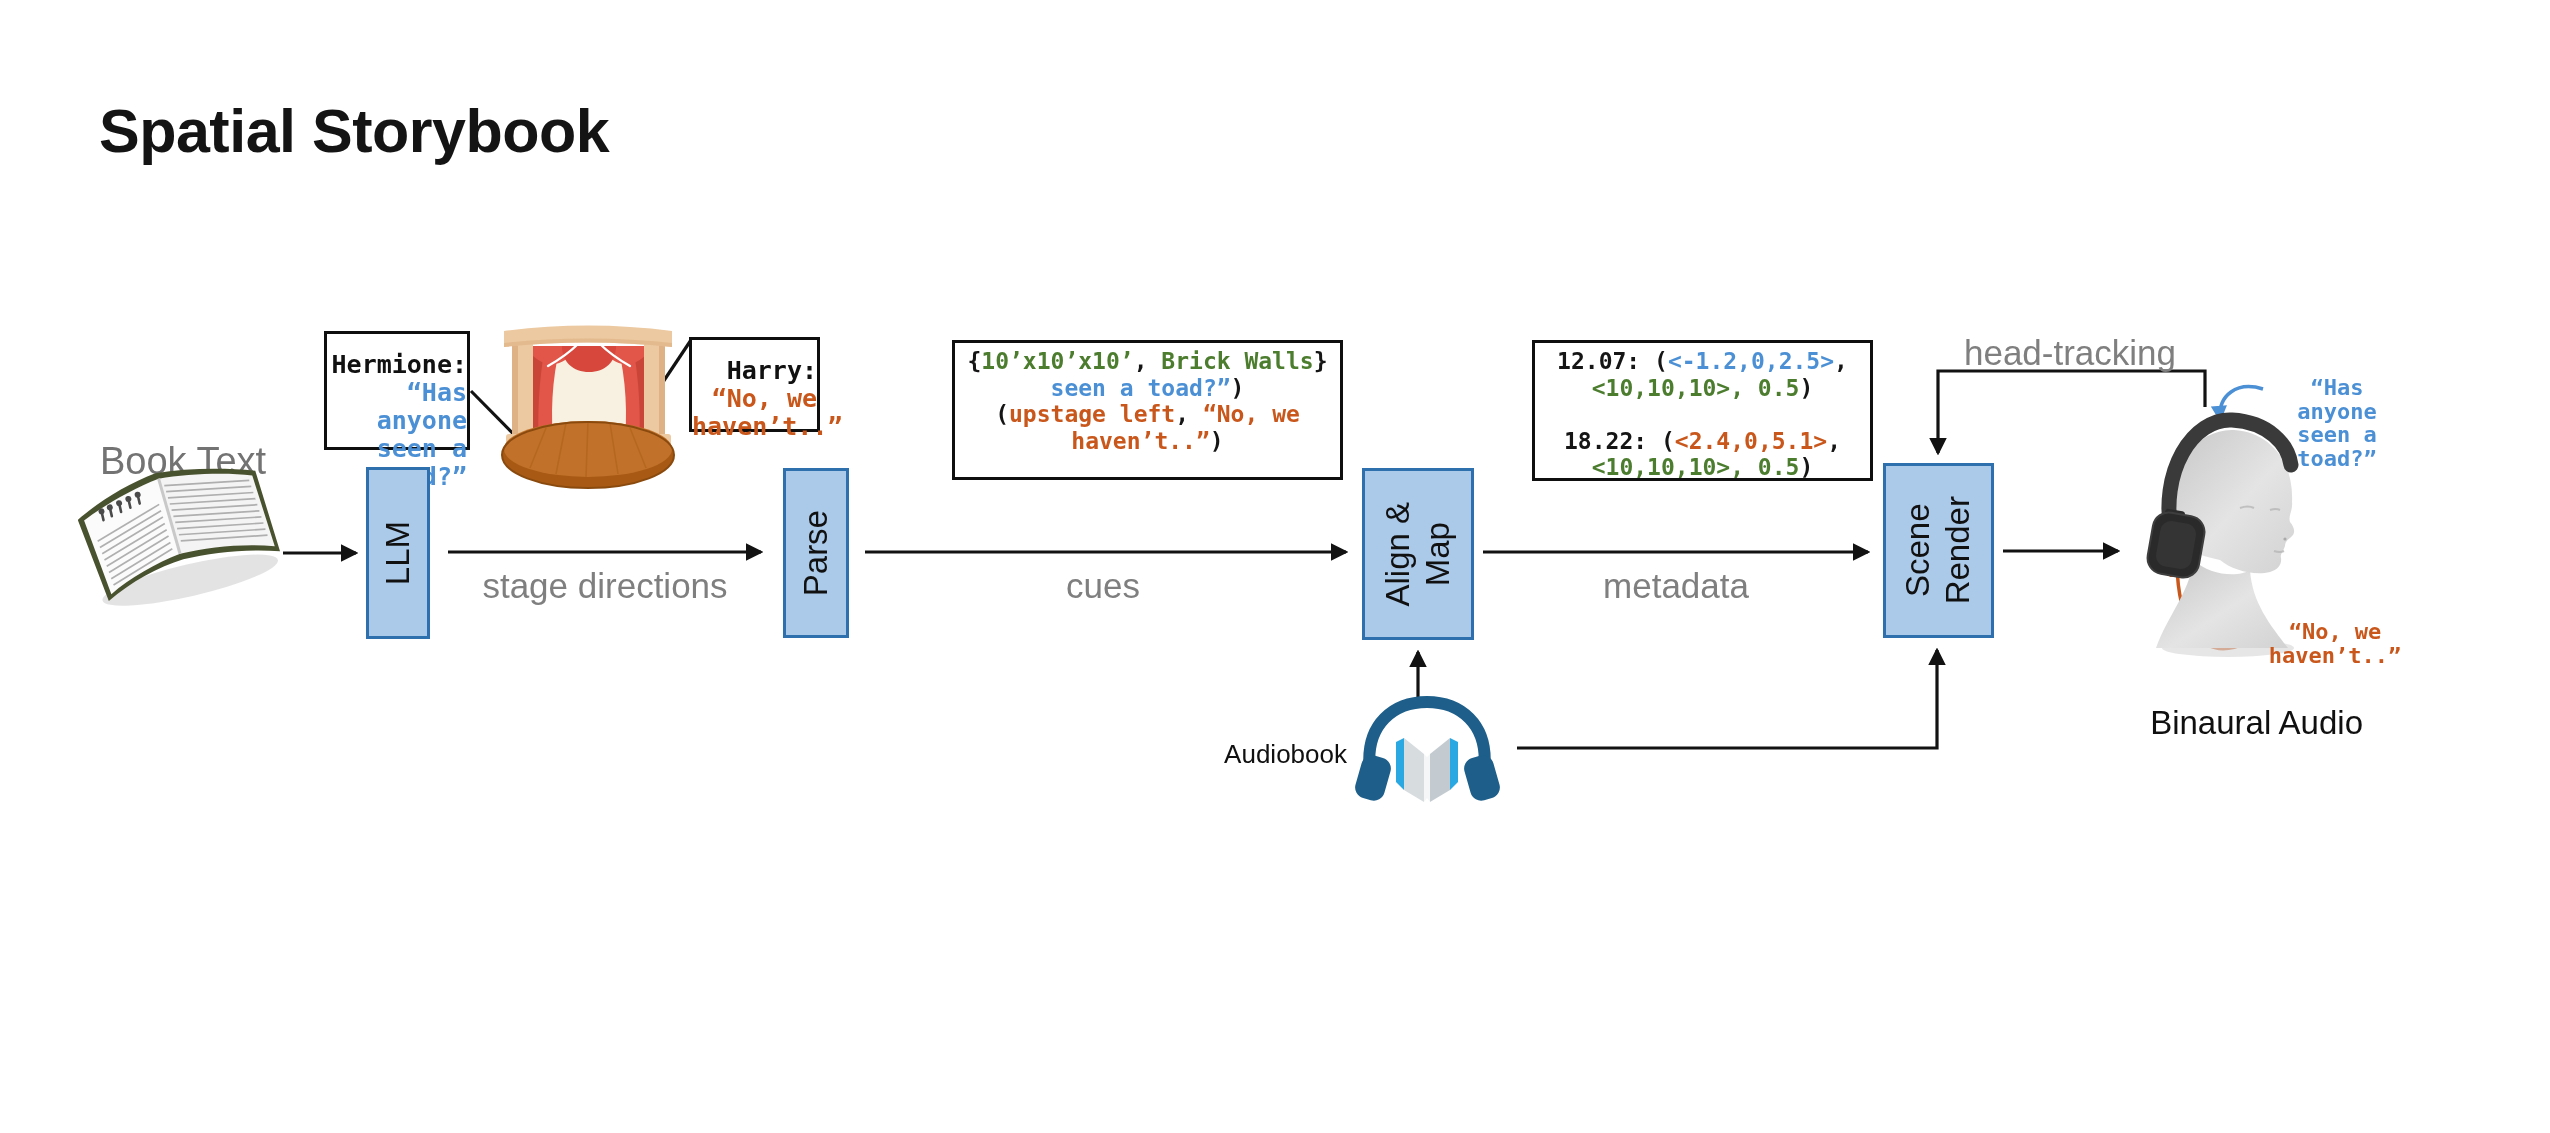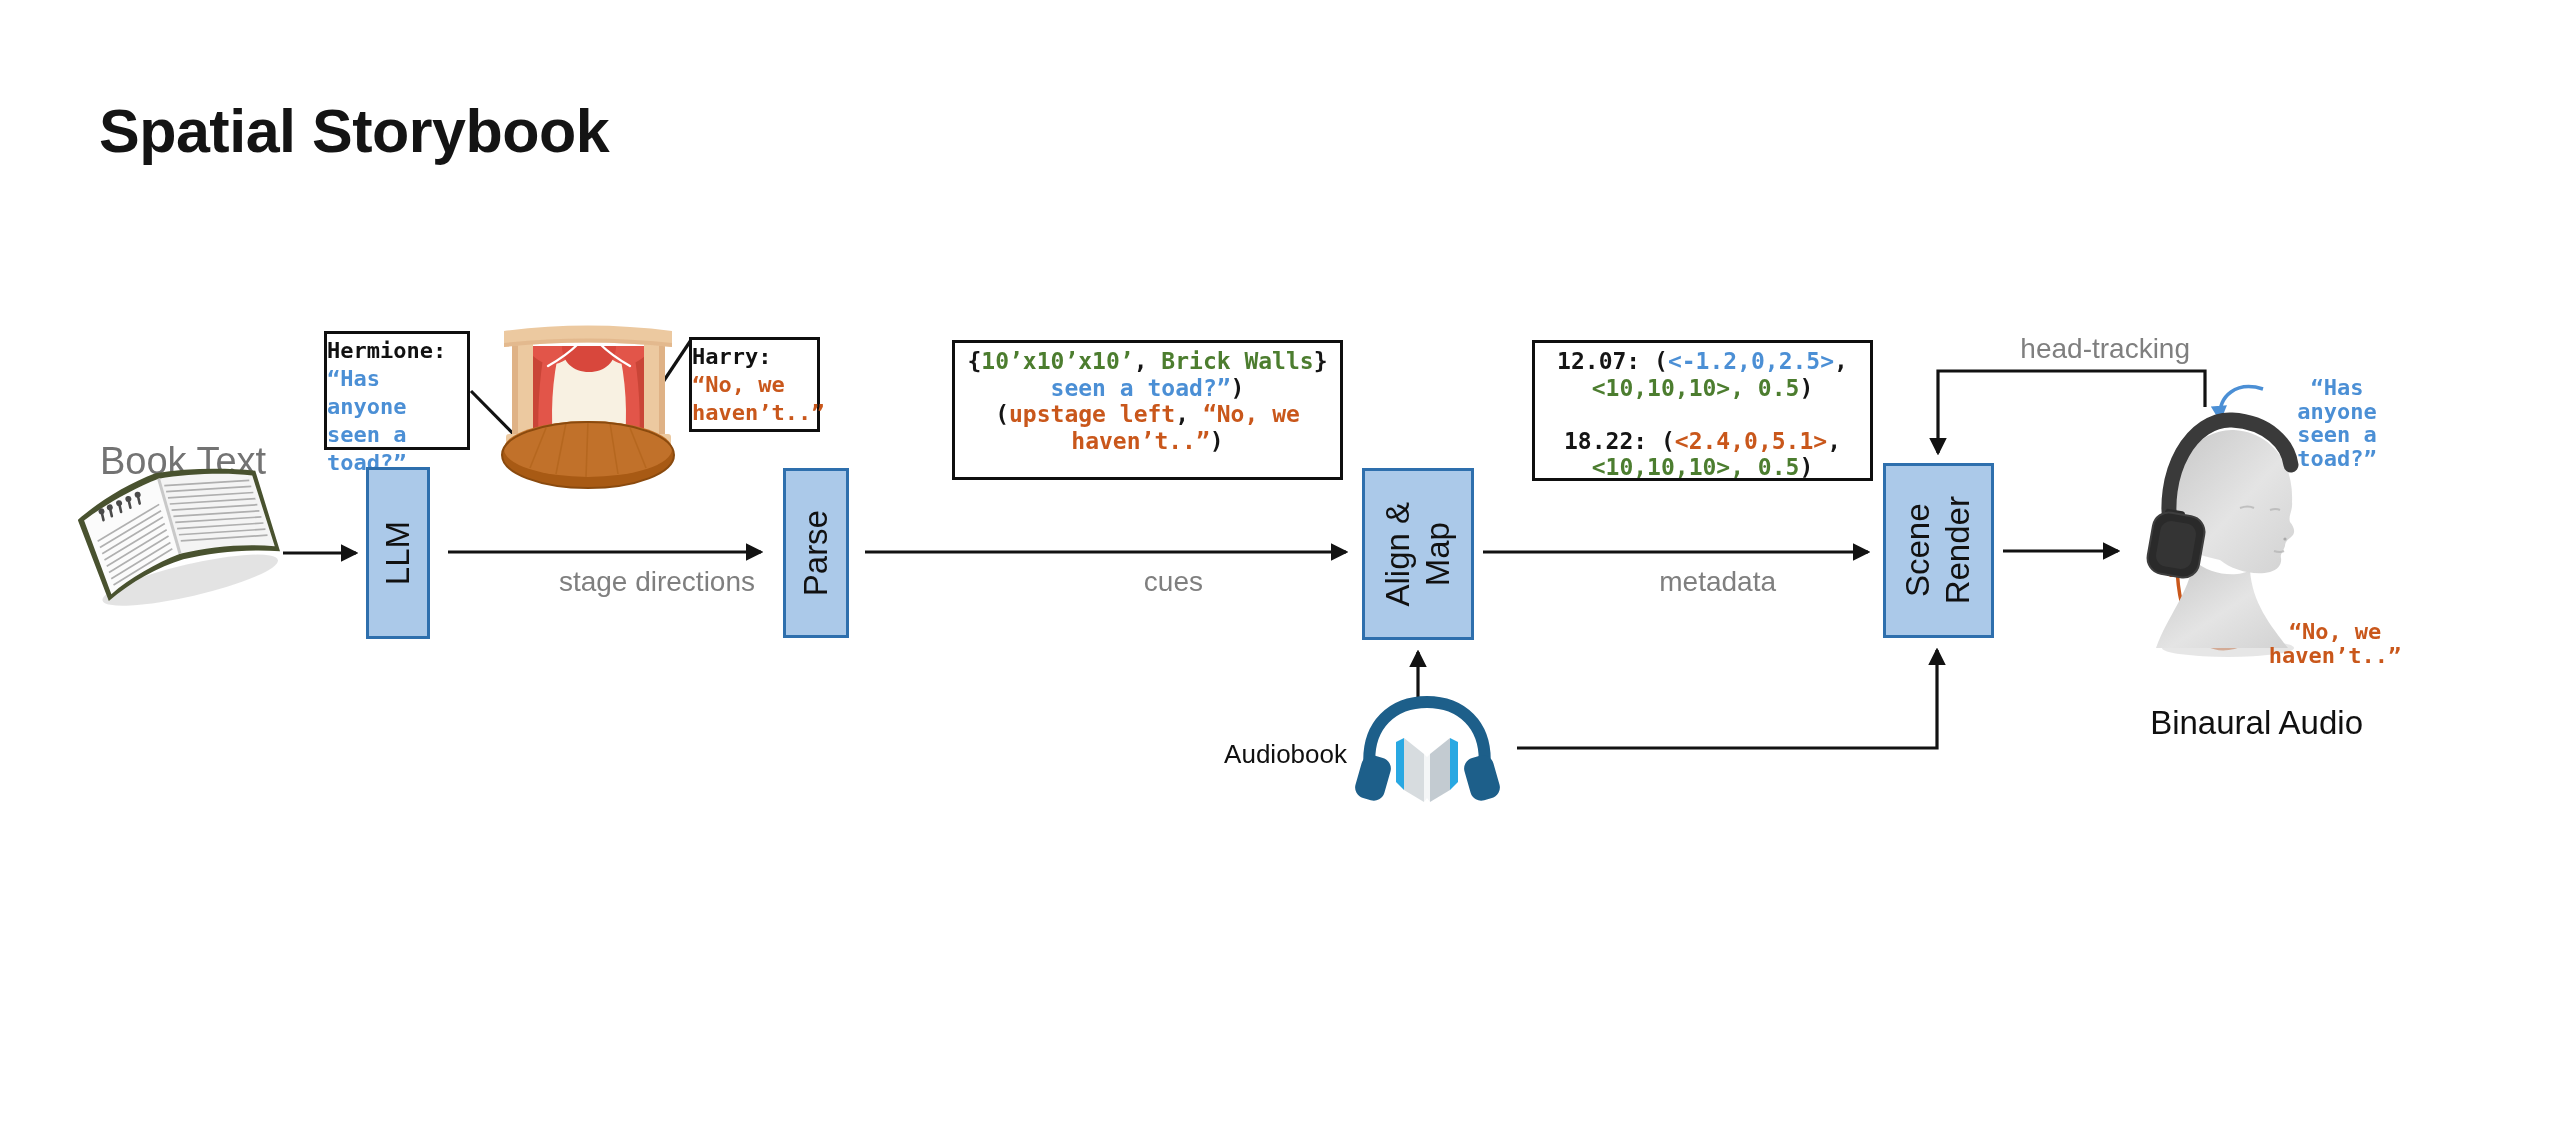--- a/index.html
+++ b/index.html
@@ -17,39 +17,39 @@
   .node{background:var(--node-fill);border:3.5px solid var(--node-border);
         display:flex;align-items:center;justify-content:center;box-sizing:border-box;}
   .node span{transform:rotate(-90deg);font-size:33px;font-weight:500;color:#111;
              white-space:pre-line;text-align:center;line-height:1.22;}
   #node-llm{left:366px;top:467px;width:64px;height:172px;}
   #node-parse{left:783px;top:468px;width:66px;height:170px;}
   #node-align{left:1362px;top:468px;width:112px;height:172px;}
   #node-scene{left:1883px;top:463px;width:111px;height:175px;}
 
   
-  .callout{background:#fff;border:3px solid #0f0f0f;box-sizing:border-box;text-align:left;
-           font-family:"DejaVu Sans Mono",monospace;font-weight:700;font-size:22px;line-height:28px;
-           padding-top:3px;color:#111;}
+  .callout{background:#fff;border:3px solid #0f0f0f;box-sizing:border-box;text-align:right;
+           font-family:"DejaVu Sans Mono",monospace;font-weight:700;font-size:25px;line-height:28px;
+           padding-top:17px;color:#111;}
   #hermione-callout{left:324px;top:331px;width:146px;height:119px;}
   #harry-callout{left:689px;top:337px;width:131px;height:95px;}
   .ws-pre{white-space:pre-line;}
   .quote-blue{color:var(--code-blue);}
   .quote-orange{color:var(--code-orange);}
 
   
   .codebox{background:#fff;border:3px solid #0f0f0f;box-sizing:border-box;text-align:center;
            font-family:"DejaVu Sans Mono",monospace;font-weight:700;font-size:23px;line-height:26.5px;
            padding-top:5px;margin-left:29px;}
   #cues-box{left:923px;top:340px;width:391px;height:140px;}
   #metadata-box{left:1503px;top:340px;width:341px;height:141px;}
   .c-k{color:#151515;} .c-g{color:var(--code-green);} .c-b{color:var(--code-blue);} .c-o{color:var(--code-orange);}
 
   
-  .edge-label{color:var(--edge-label-gray);font-size:28px;text-align:right;}
+  .edge-label{color:var(--edge-label-gray);font-size:35px;text-align:center;}
   #lbl-stage-directions{left:455px;top:566px;width:300px;}
   #lbl-cues{left:1003px;top:566px;width:200px;}
   #lbl-metadata{left:1576px;top:566px;width:200px;}
   #lbl-head-tracking{left:1950px;top:333px;width:240px;}
 
   
   #lbl-book-text{left:100px;top:440px;font-size:38px;color:#737373;}
   #lbl-audiobook{left:1145px;top:739px;width:202px;text-align:right;font-size:26px;color:#101010;}
   #lbl-binaural{left:2143px;top:704px;width:220px;text-align:right;font-size:33px;font-weight:500;color:#101010;}
 

